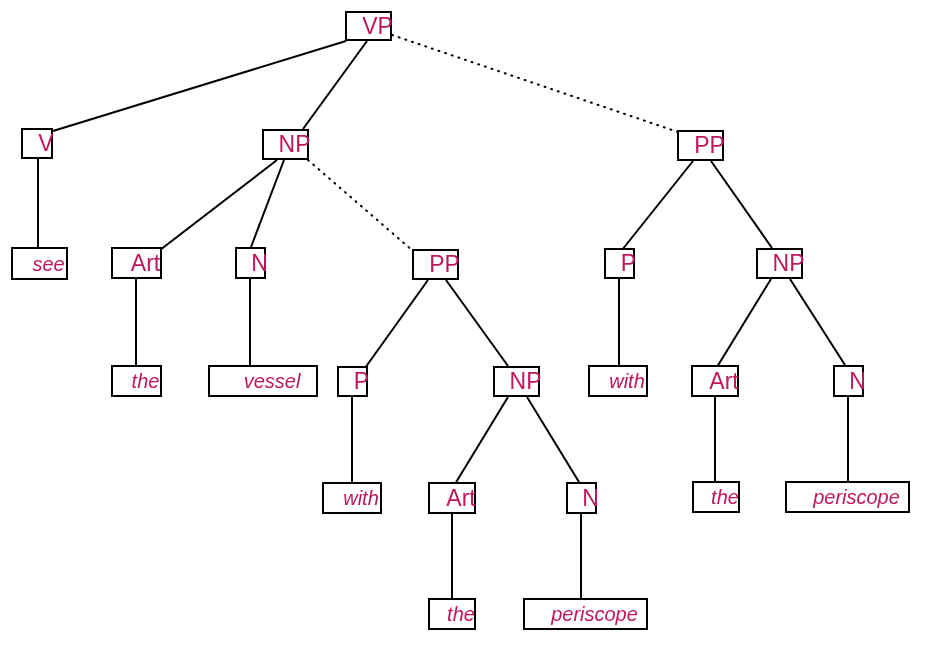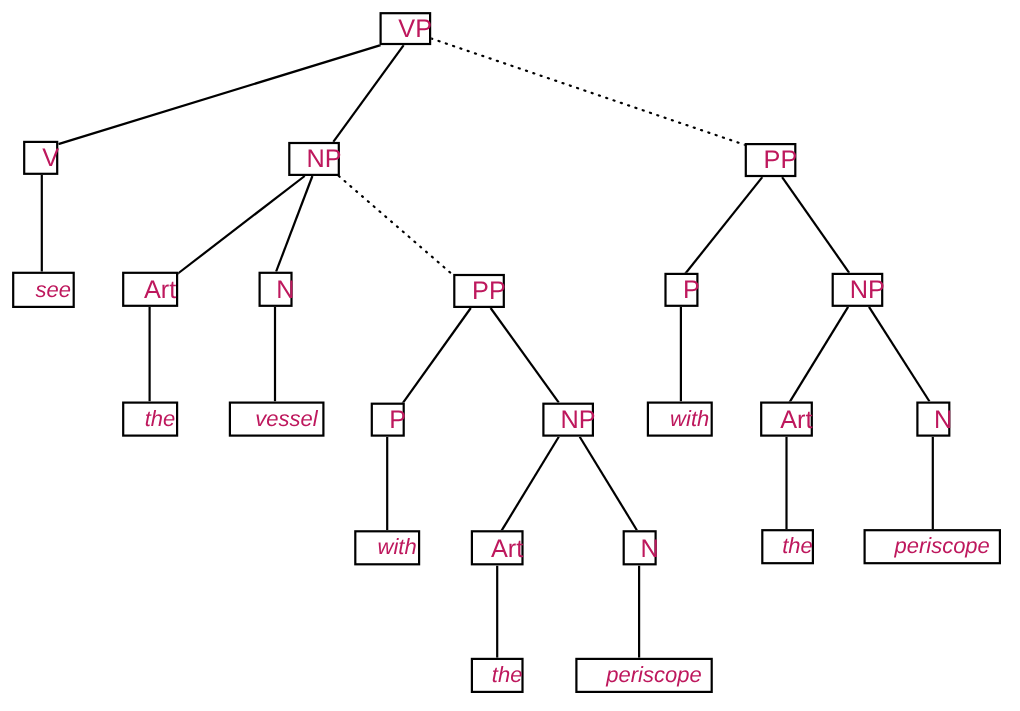--- a/index.html
+++ b/index.html
@@ -101,21 +101,21 @@
       </div>
       <div class="node cat" style="left: 604px; top: 248px; width: 31px; height: 31px;">
         <span>P</span>
       </div>
       <div class="node cat" style="left: 756px; top: 248px; width: 47px; height: 31px;">
         <span>NP</span>
       </div>
       <div class="node word" style="left: 111px; top: 365px; width: 51px; height: 32px;">
         <span>the</span>
       </div>
-      <div class="node word" style="left: 208px; top: 365px; width: 87px; height: 32px;">
+      <div class="node word" style="left: 208px; top: 365px; width: 110px; height: 32px;">
         <span>vessel</span>
       </div>
       <div class="node cat" style="left: 337px; top: 366px; width: 31px; height: 31px;">
         <span>P</span>
       </div>
       <div class="node cat" style="left: 493px; top: 366px; width: 47px; height: 31px;">
         <span>NP</span>
       </div>
       <div class="node word" style="left: 588px; top: 365px; width: 60px; height: 32px;">
         <span>with</span>

